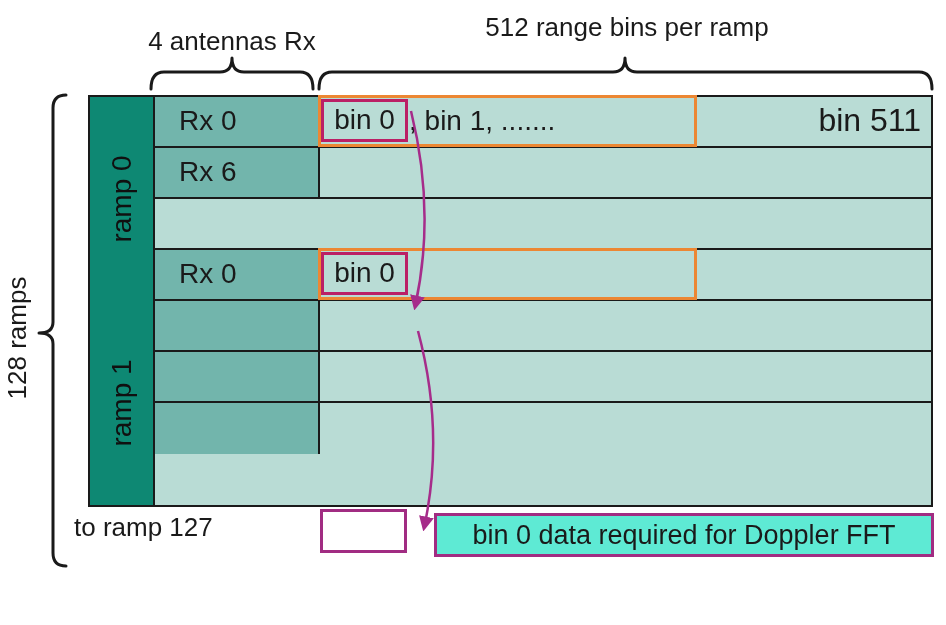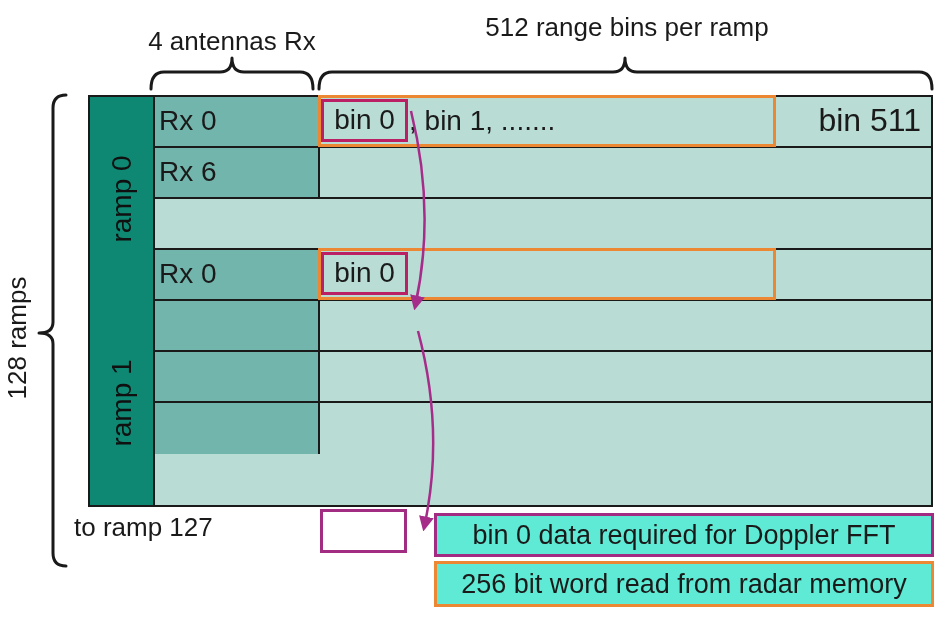--- a/index.html
+++ b/index.html
@@ -20,26 +20,26 @@
     border-right:2px solid #1a1a1a;box-sizing:content-box;
   }
   #ramp0{top:0;border-bottom:2px solid #1a1a1a;}
   #ramp1{top:204px;height:204px;}
   .ramplabel{position:absolute;left:50%;top:50%;font-size:28px;color:#101010;}
   #rows{position:absolute;left:65px;top:0;width:776px;height:408px;}
   .row{display:flex;height:51px;box-sizing:border-box;border-bottom:2px solid #1a1a1a;}
   .row:last-child{border-bottom:none;}
   .rxcell{
     width:165px;box-sizing:border-box;border-right:2px solid #1a1a1a;
-    background:#72b5ac;font-size:28px;line-height:47px;padding-left:4px;
+    background:#72b5ac;font-size:28px;line-height:47px;padding-left:24px;
     flex:none;
   }
   .bincell{flex:1;position:relative;background:#b9dcd5;}
   .wordbox{
-    position:absolute;left:-2px;top:-2px;width:458px;height:52px;
+    position:absolute;left:-2px;top:-2px;width:379px;height:52px;
     border:3px solid #ec8733;box-sizing:border-box;
   }
   .bin0box{
     position:absolute;left:0;top:1px;width:87px;height:43px;
     border:3px solid #bb2065;box-sizing:border-box;
     font-size:28px;line-height:36px;text-align:center;
   }
   .binrest{position:absolute;left:88px;top:0;font-size:28px;line-height:45px;white-space:nowrap;}
   .binlast{position:absolute;right:10px;top:0;font-size:32px;line-height:47px;}
   
@@ -119,21 +119,20 @@
     </div>
   </div>
 
   <div id="collectbox" class="abs"></div>
 
   <div id="continued" class="abs">
     <div>to ramp 127</div>
   </div>
 
   <div id="legend-doppler" class="abs legendbox">bin 0 data required for Doppler FFT</div>
-  <div id="legend-word" class="abs legendbox">256 bit word read from radar memory</div>
 
   <svg id="overlay" width="946" height="625" viewBox="0 0 946 625">
     <defs>
       <marker id="ah" markerWidth="6" markerHeight="6" refX="4.6" refY="3" orient="auto" markerUnits="strokeWidth">
         <path d="M0,0 L6,3 L0,6 Z" fill="#a62c8a"></path>
       </marker>
     </defs>
     <path d="M151 89 Q151 72 164 72 L220 72 Q232 72 232 58 Q232 72 244 72 L300 72 Q313 72 313 89" fill="none" stroke="#1a1a1a" stroke-width="3" stroke-linecap="round" stroke-linejoin="round"></path>
     <path d="M319 89 Q319 72 332 72 L613 72 Q625 72 625 58 Q625 72 637 72 L919 72 Q932 72 932 89" fill="none" stroke="#1a1a1a" stroke-width="3" stroke-linecap="round" stroke-linejoin="round"></path>
     <path d="M66 95 Q53 95 53 108 L53 322 Q53 333 39 333 Q53 333 53 344 L53 553 Q53 566 66 566" fill="none" stroke="#1a1a1a" stroke-width="3" stroke-linecap="round" stroke-linejoin="round"></path>

